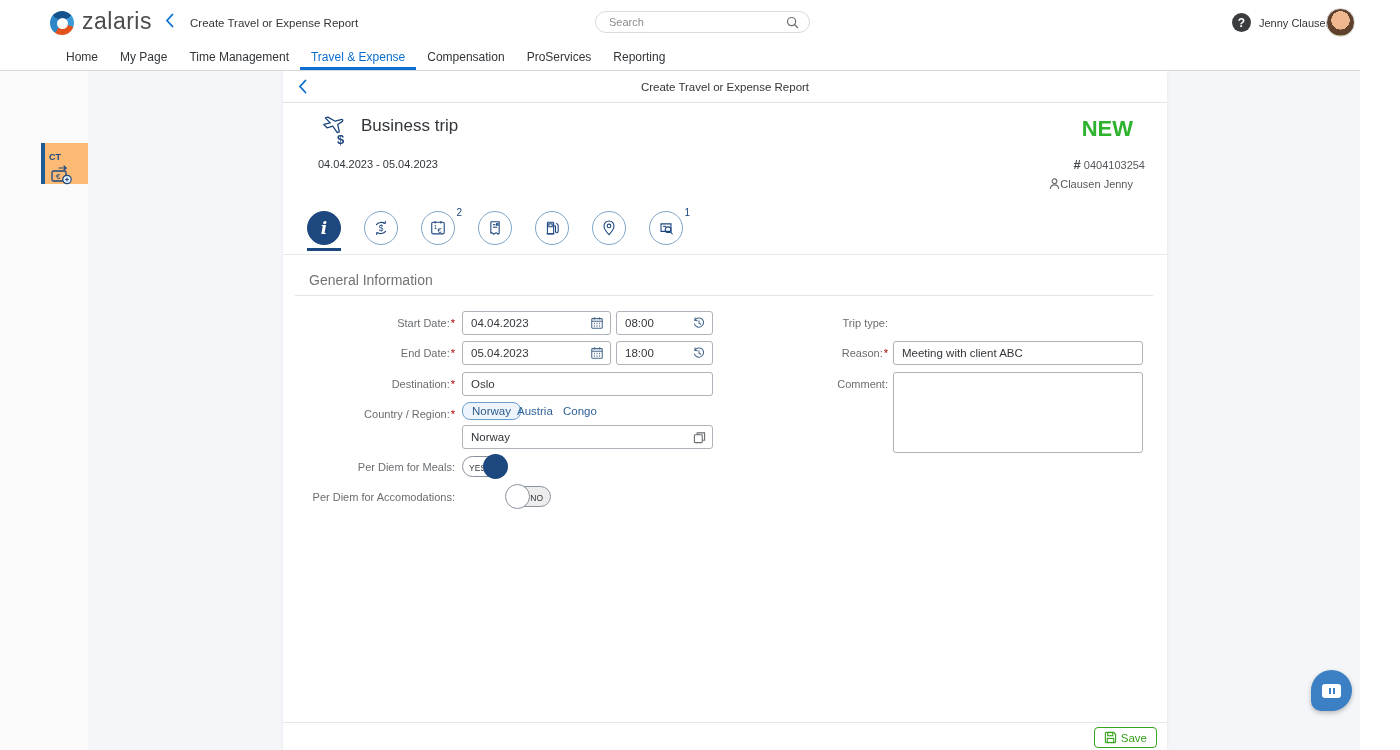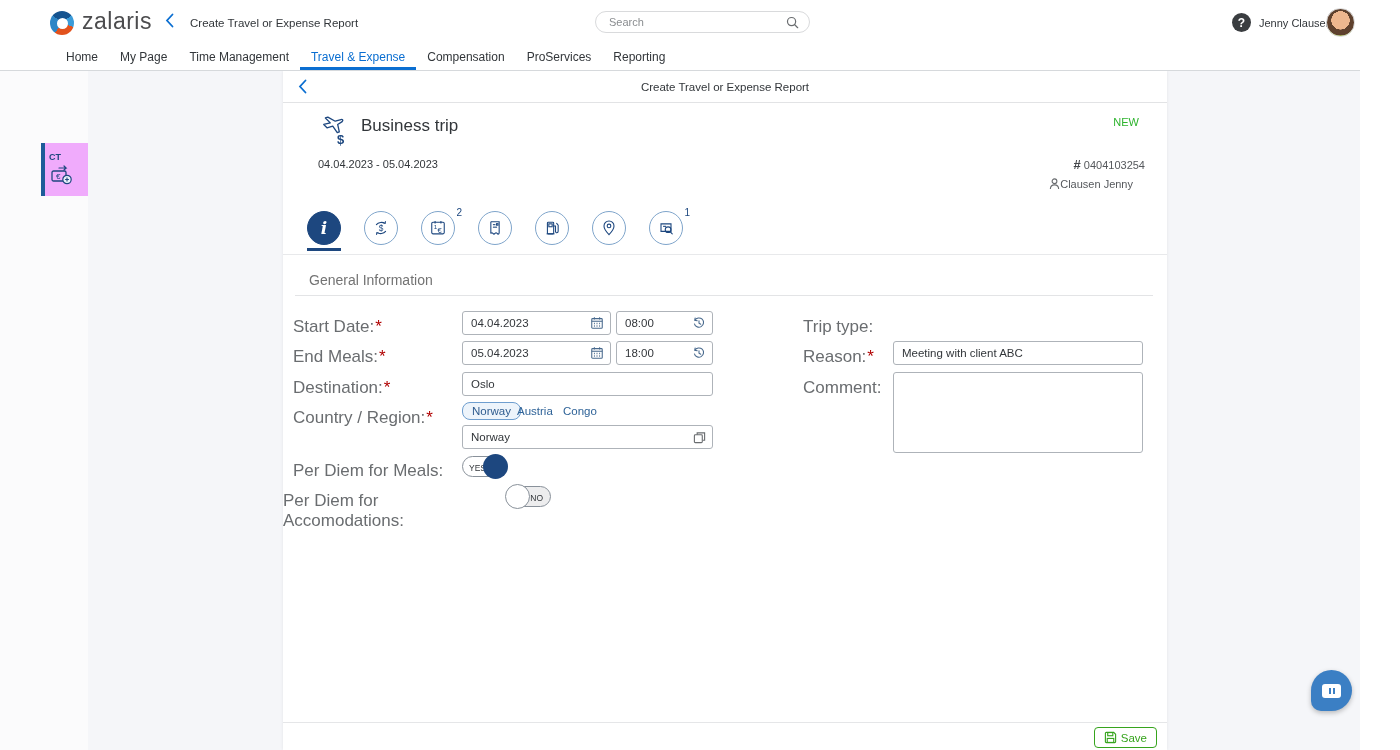--- a/index.html
+++ b/index.html
@@ -23,32 +23,32 @@
   .avatar { left:1326px; top:8px; width:29px; height:29px; border-radius:50%; border:1px solid #d9d9d9;
     background:radial-gradient(circle at 50% 42%, #eeb78f 0 44%, #5f412e 45% 72%, #97a24c 73%); }
 
   
   .navbar { left:0; top:45px; width:1360px; height:26px; background:#fff; border-bottom:1px solid #d6d9dc; display:flex; align-items:stretch; padding-left:55px; z-index:4; }
   .nav-item { font-size:12px; color:#32363a; padding:5px 11px 0 11px; cursor:pointer; border-bottom:3px solid transparent; }
   .nav-item.active { color:#0a6ed1; border-bottom-color:#0a6ed1; }
 
   
   .rail { left:0; top:71px; width:88px; height:679px; background:#fbfbfc; }
-  .rail-item { left:41px; top:72px; width:47px; height:53px; background:#f0abfc; border-left:4px solid #1d5b99; cursor:pointer; padding:3px 0 0 4px; }
+  .rail-item { left:41px; top:72px; width:47px; height:41px; background:#fdba74; border-left:4px solid #1d5b99; cursor:pointer; padding:3px 0 0 4px; }
   .rail-item .ct { font-size:9px; font-weight:bold; color:#1d477f; }
 
   
   .card { left:283px; top:71px; width:884px; height:679px; background:#fff; box-shadow:0 0 3px rgba(0,0,0,0.08); }
   .card-subhdr { left:0; top:0; width:884px; height:32px; background:#fff; border-bottom:1px solid #e2e3e5; }
   .card-back { left:15px; top:8px; color:#0a6ed1; font-size:14px; font-weight:bold; cursor:pointer; }
   .card-title { left:0; top:10px; width:884px; text-align:center; font-size:11.5px; color:#32363a; }
 
   .trip-icon { left:35px; top:42px; width:34px; height:34px; color:#1d477f; }
   .trip-title { left:78px; top:45px; font-size:17px; color:#32363a; }
-  .trip-status { right:28px; top:45px; font-size:11px; color:#2db32d; }
+  .trip-status { right:34px; top:45px; font-size:22px; color:#2db32d;font-weight:bold; }
   .trip-dates { left:35px; top:87px; font-size:11px; color:#32363a; }
   .trip-num { right:22px; top:86px; font-size:11px; color:#55585c; display:flex; align-items:center; gap:3px; }
   .trip-num .hash { font-weight:bold; font-size:13px; color:#45484c; }
   .trip-emp { right:34px; top:107px; font-size:11px; color:#55585c; display:flex; align-items:center; gap:0; }
 
   
   .tabs { left:24px; top:140px; display:flex; gap:23px; }
   .tabwrap { position:relative; width:34px; padding-bottom:6px; cursor:pointer; }
   .tab-circle { width:34px; height:34px; border-radius:50%; border:1.5px solid #7fa5cb; color:#1d477f; display:flex; align-items:center; justify-content:center; background:#fff; }
   .tabwrap.selected .tab-circle { background:#1d477f; border-color:#1d477f; color:#fff; }
@@ -56,21 +56,21 @@
   .tab-badge { position:absolute; top:-4px; right:-7px; font-size:10px; color:#1d477f; }
   .tab-badge:empty { display:none; }
   .info-glyph { font-family:"DejaVu Serif", serif; font-style:italic; font-weight:bold; font-size:17px; line-height:1; }
   .tabs-divider { left:0; top:183px; width:884px; height:1px; background:#e8e9eb; }
 
   
   .sec-title { left:26px; top:201px; font-size:14px; color:#737373; }
   .sec-divider { left:12px; top:224px; width:858px; height:1px; background:#e3e4e6; }
 
   
-  .flabel { position:absolute; font-size:17px; color:#6a6d70; }
+  .flabel { position:absolute; font-size:11px; color:#6a6d70; text-align:right; }
   .flabel .req { color:#b00000; margin-left:1px; }
   .field { position:absolute; display:flex; align-items:center; border:1px solid #aeb3b9; border-radius:3px; background:#fff; height:24px; }
   .field input { border:none; outline:none; flex:1; min-width:0; font-size:11.5px; color:#32363a; padding:0 0 0 8px; background:transparent; font-family:"Liberation Sans",sans-serif; }
   .ficon { flex:0 0 auto; margin-right:6px; color:#47688c; display:flex; cursor:pointer; }
   .ficon.gray { color:#6a6d70; }
   textarea.field-ta { position:absolute; border:1px solid #aeb3b9; border-radius:3px; background:#fff; resize:none; outline:none; font-family:"Liberation Sans",sans-serif; font-size:11.5px; color:#32363a; padding:5px 8px; }
 
   .chip { position:absolute; border:1px solid #6e9ecf; background:#edf4fb; color:#2f5c8f; font-size:11.5px; border-radius:8px; padding:2px 9px; cursor:pointer; }
   .country-link { position:absolute; color:#2f6398; font-size:11.5px; cursor:pointer; }
 
@@ -255,21 +255,21 @@
         </div>
         <span class="tab-badge">1</span>
       </div>
     </div>
     <div class="abs tabs-divider"></div>
 
     <div class="abs sec-title">General Information</div>
     <div class="abs sec-divider"></div>
 
     <div class="flabel" style="left:10px;top:246px;width:162px;"><span>Start Date:</span><span class="req">*</span></div>
-    <div class="flabel" style="left:10px;top:276px;width:162px;"><span>End Meals:</span><span class="req">*</span></div>
+    <div class="flabel" style="left:10px;top:276px;width:162px;"><span>End Date:</span><span class="req">*</span></div>
     <div class="flabel" style="left:10px;top:307px;width:162px;"><span>Destination:</span><span class="req">*</span></div>
     <div class="flabel" style="left:10px;top:337px;width:162px;"><span>Country / Region:</span><span class="req">*</span></div>
     <div class="flabel" style="left:10px;top:390px;width:162px;"><span>Per Diem for Meals:</span></div>
     <div class="flabel" style="left:0px;top:420px;width:172px;"><span>Per Diem for Accomodations:</span></div>
 
     <div class="field" style="left:179px;top:240px;width:149px;">
       <input value="04.04.2023" style="">
       <span class="ficon">
         <svg width="14" height="14" viewBox="0 0 16 16" fill="none" stroke="#47688c" stroke-width="1.2">
             <rect x="2" y="3" width="12" height="11" rx="1"></rect>

